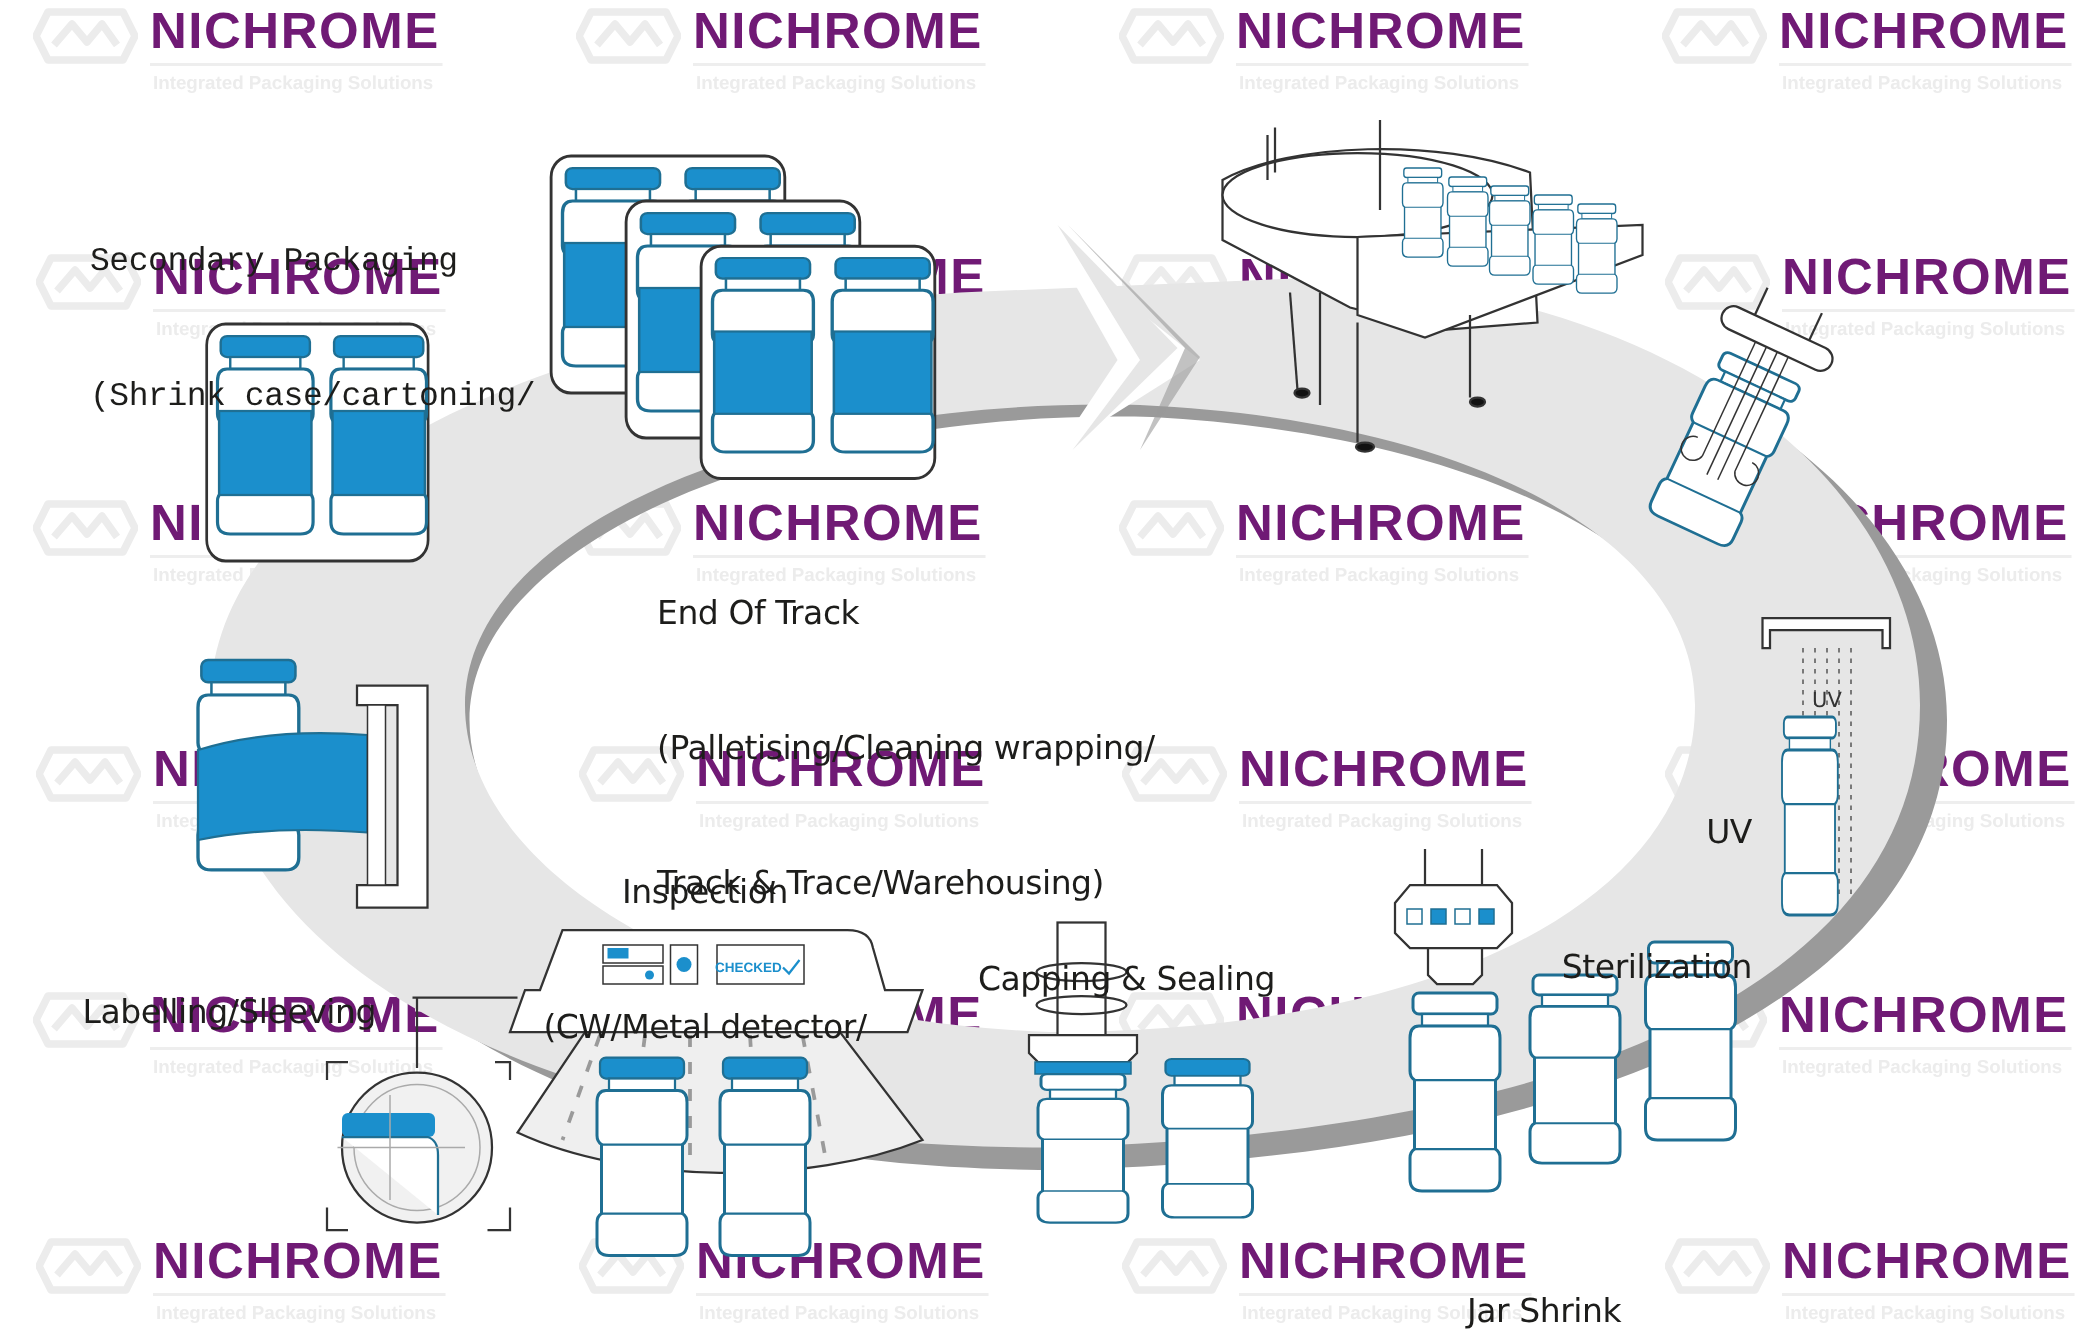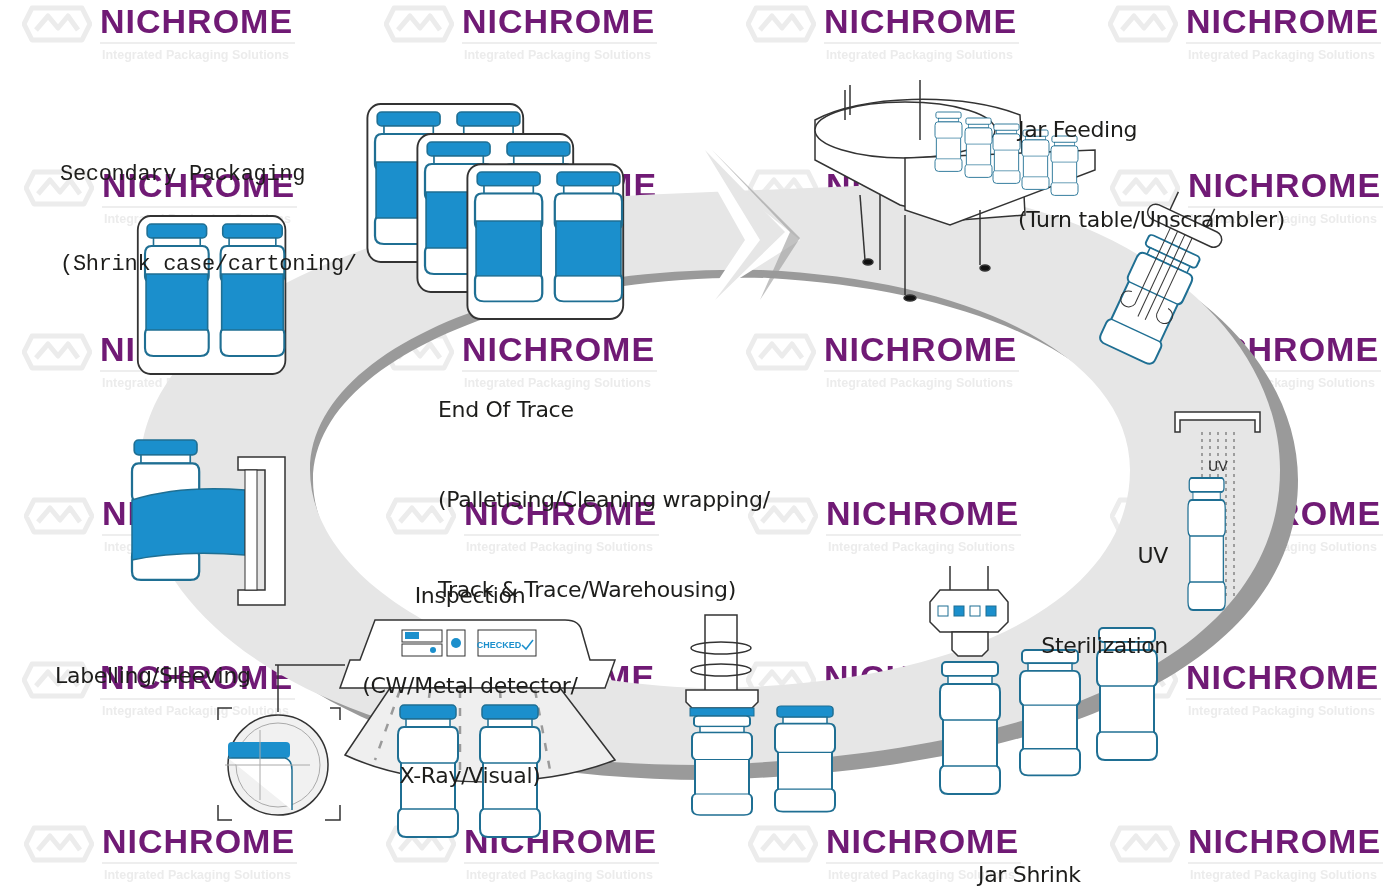--- a/index.html
+++ b/index.html
@@ -369,41 +369,39 @@
     </g>
 
     <g>
       <use href="#pack-2" transform="translate(145,224) scale(0.9,1)"></use>
       <use href="#pack-2" transform="translate(375,112) scale(0.95,1)"></use>
       <use href="#pack-2" transform="translate(425,142) scale(0.95,1)"></use>
       <use href="#pack-2" transform="translate(475,172) scale(0.95,0.98)"></use>
     </g>
   </svg>
 
-  <div class="label" style="left:1018px;top:55px;">
-    <span>Jar Feeding</span>
-    <span>(Turn table/Unscrambler)</span>
-  </div>
   <div class="label" style="left:1028px;top:481px;text-align:right;width:140px;">
     <span>UV</span>
     <span>Sterilization</span>
   </div>
   <div class="label" style="left:978px;top:800px;">
     <span>Jar Shrink</span>
   </div>
+  <div class="label" style="left:652px;top:579px;">
+    <span>Capping &amp; Sealing</span>
+  </div>
   <div class="label" style="left:340px;top:521px;width:260px;text-align:center;">
     <span>Inspection</span>
     <span>(CW/Metal detector/</span>
-    <span>X-Ray/Visual)</span>
   </div>
   <div class="label" style="left:55px;top:601px;">
     <span>Labelling/Sleeving</span>
   </div>
   <div class="label" style="left:60px;top:100px;font-family:Liberation Mono, monospace;">
     <span>Secondary Packaging</span>
     <span>(Shrink case/cartoning/</span>
   </div>
   <div class="label" style="left:438px;top:335px;">
-    <span>End Of Trace</span>
+    <span>End Of Track</span>
     <span>(Palletising/Cleaning wrapping/</span>
     <span>Track &amp; Trace/Warehousing)</span>
   </div>
 </div>
 
 </body></html>

